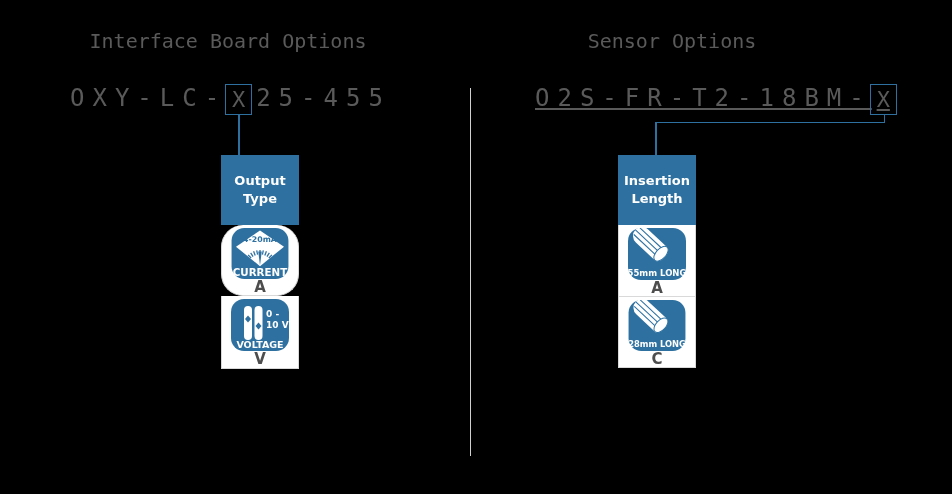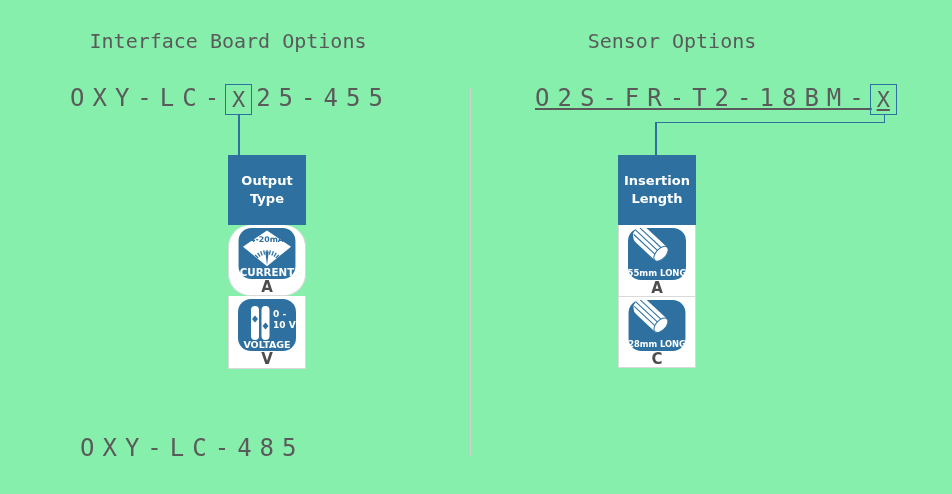--- a/index.html
+++ b/index.html
@@ -4,21 +4,21 @@
 <style>
   :root{
     --accent:#2e71a1;
     --text-gray:#5a5a5a;
     --letter-gray:#4d4d4d;
     --cell-border:#d9d9d9;
     --divider:#d0d0d0;
   }
   html,body{margin:0;padding:0;background:#fff;}
   .canvas{
-    position:relative;width:952px;height:494px;background:#86efac;
+    position:relative;width:952px;height:494px;background:#000000;
     font-family:"DejaVu Sans",sans-serif;overflow:hidden;
   }
   .section-title{
     position:absolute;top:29px;
     font-family:"DejaVu Sans Mono",monospace;
     font-size:20px;color:var(--text-gray);
     text-align:center;white-space:pre;
   }
   .pn{
     position:absolute;top:84px;height:30px;
@@ -86,21 +86,21 @@
     <span class="xbox">X</span>
   </div>
 
   <div class="conn" style="left:238px;top:114px;width:2px;height:41px;"></div>
   <div class="conn" style="left:884px;top:114px;width:1px;height:9px;"></div>
   <div class="conn" style="left:656px;top:122px;width:229px;height:1px;"></div>
   <div class="conn" style="left:655px;top:122px;width:2px;height:33px;"></div>
 
   <div class="divider" style="left:470px;top:88px;width:1px;height:368px;"></div>
 
-  <div class="col" style="left:208px;top:155px;padding-left:20px;">
+  <div class="col" style="left:201px;top:155px;padding-left:20px;">
     <div class="col-head">Output Type</div>
 
     <div class="cell" style="height:71px;border-radius:22px;">
       <svg class="opt-icon" viewBox="0 0 58 52">
         <rect class="ic-bg" x="0" y="0" width="58" height="52" rx="13"></rect>
         <polygon class="ic-white" points="29,2.5 53.5,19 29,39 4.5,19"></polygon>
         <text class="svgtxt t-accent" x="29" y="14.5" font-size="8" text-anchor="middle">4-20mA</text>
         <g>
           <line class="ic-tick" x1="29" y1="27" x2="29" y2="22.5"></line>
           <line class="ic-tick" x1="31.48" y1="27.24" x2="32.34" y2="22.82"></line>
@@ -161,15 +161,14 @@
           <line class="ic-stripe" x1="0" y1="-9" x2="0" y2="25"></line>
           <line class="ic-stripe" x1="4.5" y1="-7" x2="4.5" y2="25"></line>
           <ellipse class="ic-face" cx="0" cy="26" rx="9" ry="5"></ellipse>
         </g>
         <text class="svgtxt t-white" x="29" y="47.5" font-size="8.5" text-anchor="middle">28mm LONG</text>
       </svg>
       <div class="letter">C</div>
     </div>
   </div>
 
-  <div class="footer-code" style="left:80px;">OXY-LC-485</div>
 
 </div>
 
 </body></html>

